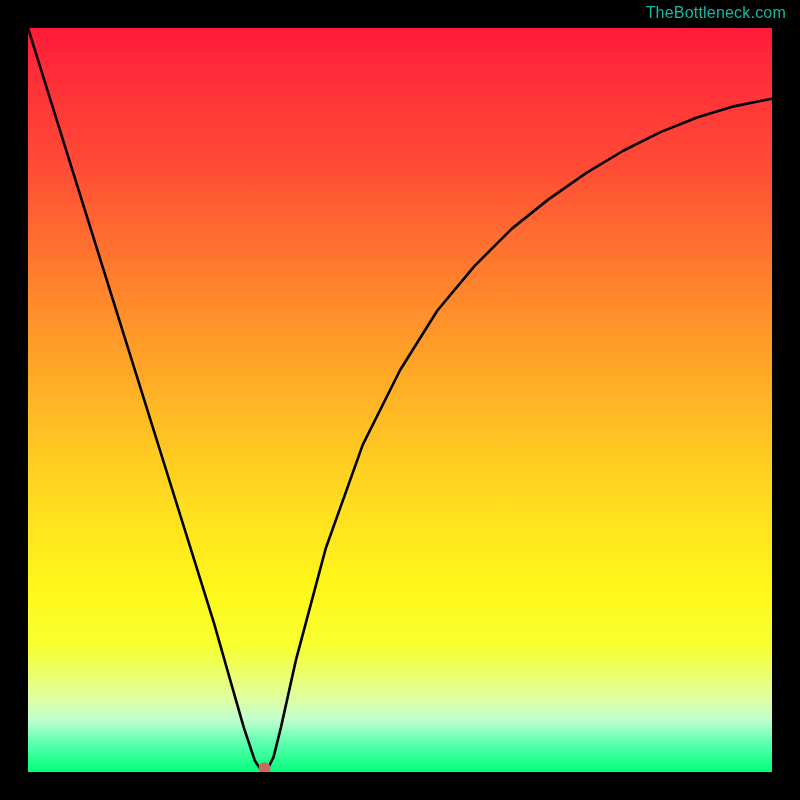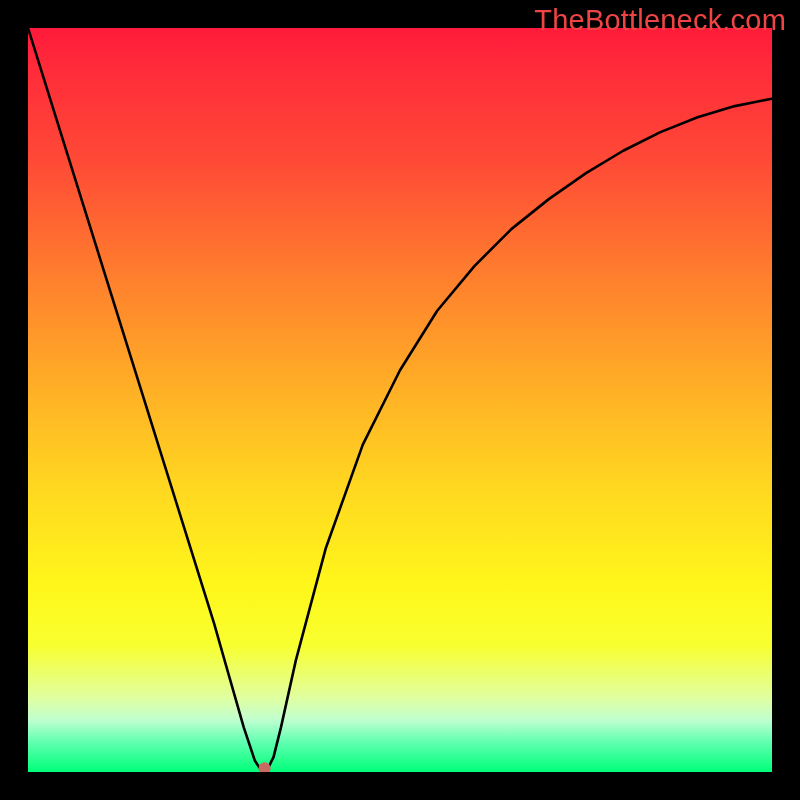--- a/index.html
+++ b/index.html
@@ -7,23 +7,23 @@
     width: 800px;
     height: 800px;
     font-family: Arial, Helvetica, sans-serif;
     background: #000;
     overflow: hidden;
   }
   .watermark {
     position: absolute;
     top: 4px;
     right: 14px;
-    font-size: 29px;
+    font-size: 16px;
     font-weight: normal;
-    color: #ef4444;
+    color: #14b8a6;
     z-index: 10;
     letter-spacing: 0.2px;
   }
   .plot-wrap {
     position: absolute;
     top: 28px;
     left: 28px;
     width: 744px;
     height: 744px;
     background: #000;

